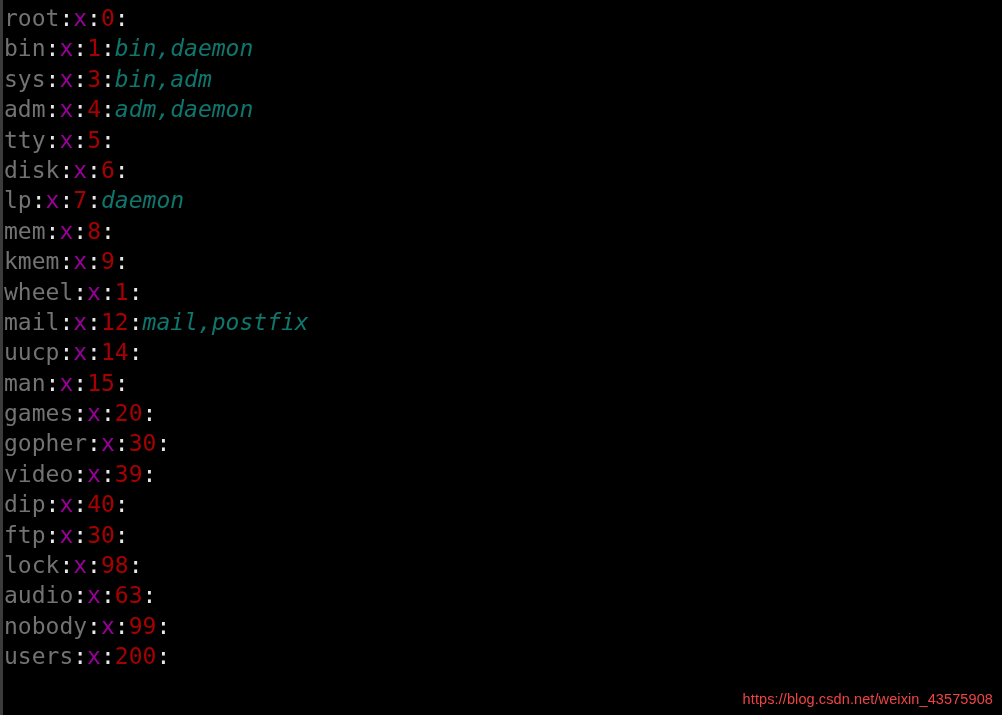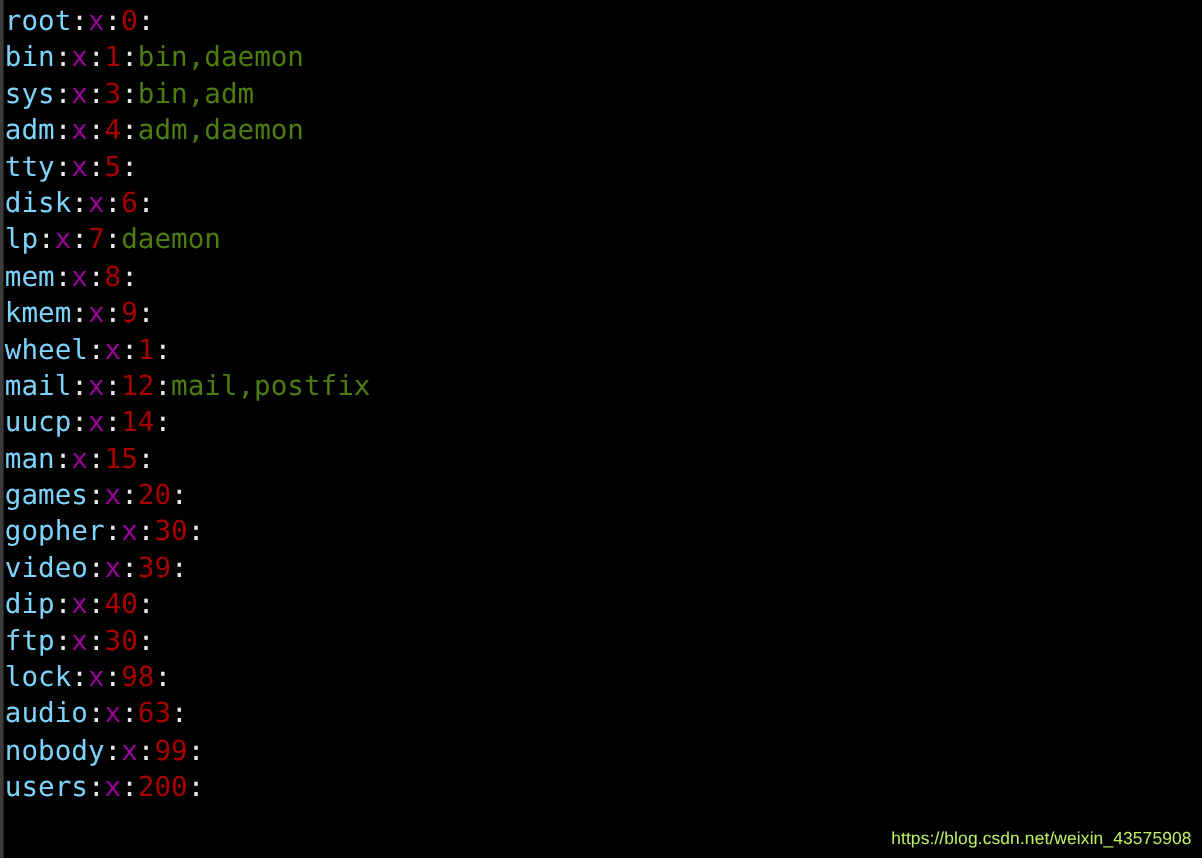--- a/index.html
+++ b/index.html
@@ -38,31 +38,31 @@
     padding-top: 3px;
     box-sizing: border-box;
   }
   .line {
     height: 30.4px;
     line-height: 30.4px;
     font-size: 23px;
     white-space: pre;
     letter-spacing: 0px;
   }
-  .tok-name    { color: #7dd3fc; }
+  .tok-name    { color: #737373; }
   .tok-sep     { color: #e8e8e8; }
   .tok-passwd  { color: #990099; }
   .tok-gid     { color: #a80000; }
-  .tok-members { color: #4d7c0f; }
+  .tok-members { color: #0f766e; font-style: italic; }
 
   #watermark {
     position: absolute;
     right: 9px;
     bottom: 8px;
-    color: #bef264;
+    color: #ef4444;
     font-family: "Liberation Sans", sans-serif;
     font-size: 14.5px;
     letter-spacing: 0.1px;
     white-space: nowrap;
     user-select: none;
   }
 </style>
 </head>
 <body>
 

